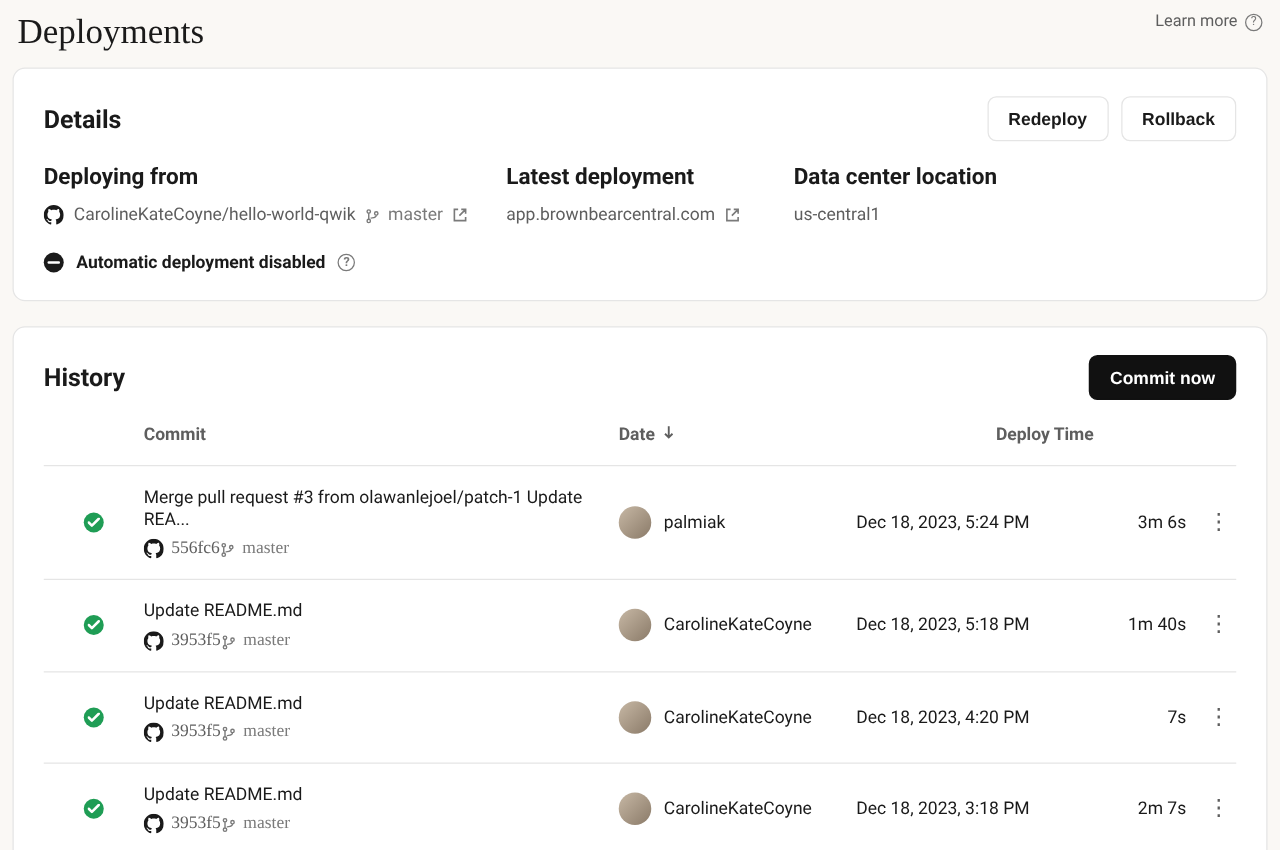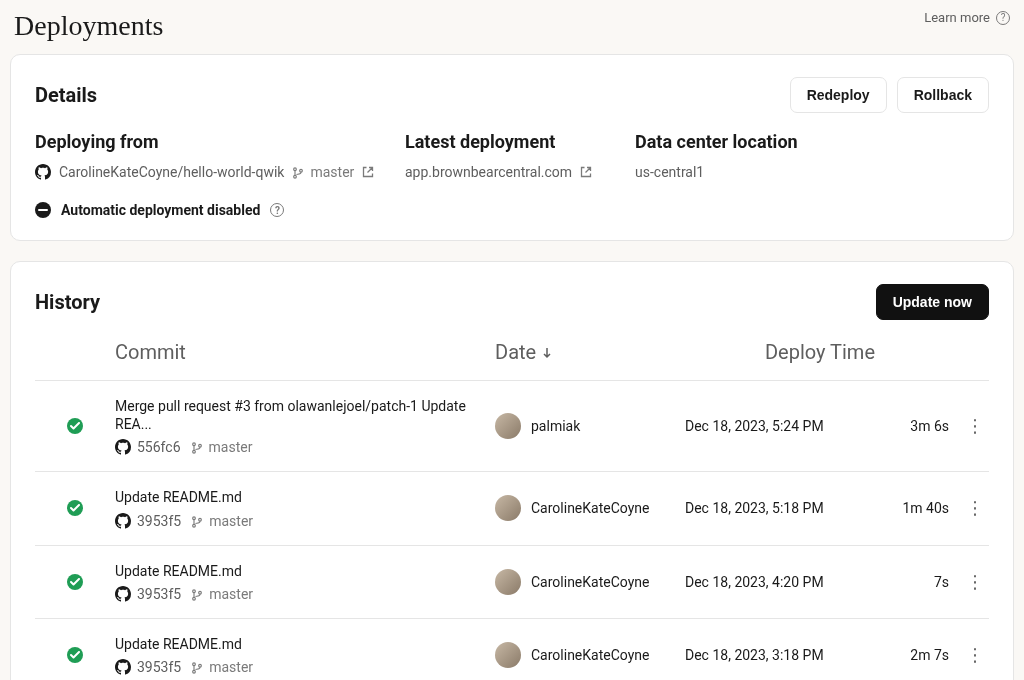--- a/index.html
+++ b/index.html
@@ -133,40 +133,40 @@
   
   .table { width: 100%; }
   .thead, .trow {
     display: grid;
     grid-template-columns: 80px 380px 190px 190px 80px 40px;
     align-items: center;
   }
   .thead {
     padding: 10px 0 16px 0;
     color: var(--text-secondary);
-    font-size: 20px;
-    font-weight: 400;
+    font-size: 14px;
+    font-weight: 700;
     border-bottom: 1px solid var(--border);
   }
   .thead .sortable { display:inline-flex; align-items:center; gap:6px; cursor:pointer;}
   .trow {
     padding: 16px 0;
     border-bottom: 1px solid var(--border);
   }
   .trow:last-child { border-bottom: none; }
   .status-cell { display:flex; justify-content:center;}
   .check {
     width: 16px; height: 16px;
     border-radius: 50%;
     background: var(--green);
     display:flex; align-items:center; justify-content:center;
   }
   .check svg { width: 10px; height: 8px; }
   .commit-msg { color: var(--text-primary); font-size:14px; margin-bottom:6px; line-height:1.3;}
-  .commit-meta { display:flex; align-items:center; gap:10px; color: var(--text-secondary); font-size:14px;}
+  .commit-meta { display:flex; align-items:center; color: var(--text-secondary); font-size:14px;font-family:Liberation Serif, serif;}
   .commit-meta .hash { display:inline-flex; align-items:center; gap:6px;}
   .by-cell { display:flex; align-items:center; gap:10px;}
   .avatar {
     width:26px; height:26px; border-radius:50%;
     background: linear-gradient(135deg,#c7b8a5,#8a7a68);
     flex-shrink:0;
   }
   .deploy-time { text-align:right; padding-right:6px;}
   .menu-dots { text-align:center; cursor:pointer; color: var(--text-secondary); font-size:18px; line-height:1;}
   .right { text-align:right;}
@@ -243,21 +243,21 @@
   <div class="auto-deploy">
     <span class="stop-icon"></span>
     <span>Automatic deployment disabled</span>
     <span class="help-icon">?</span>
   </div>
 </section>
 
 <section class="card">
   <div class="card-header" style="margin-bottom:10px;">
     <h2 class="card-title">History</h2>
-    <button class="btn btn-primary">Update now</button>
+    <button class="btn btn-primary">Commit now</button>
   </div>
 
   <div class="table">
     <div class="thead">
       <div></div>
       <div>Commit</div>
       <div class="sortable">
         <span>Date</span>
         <span>
           <svg width="10" height="12" viewBox="0 0 10 12" fill="none" stroke="#5e5e5e" stroke-width="1.5">

